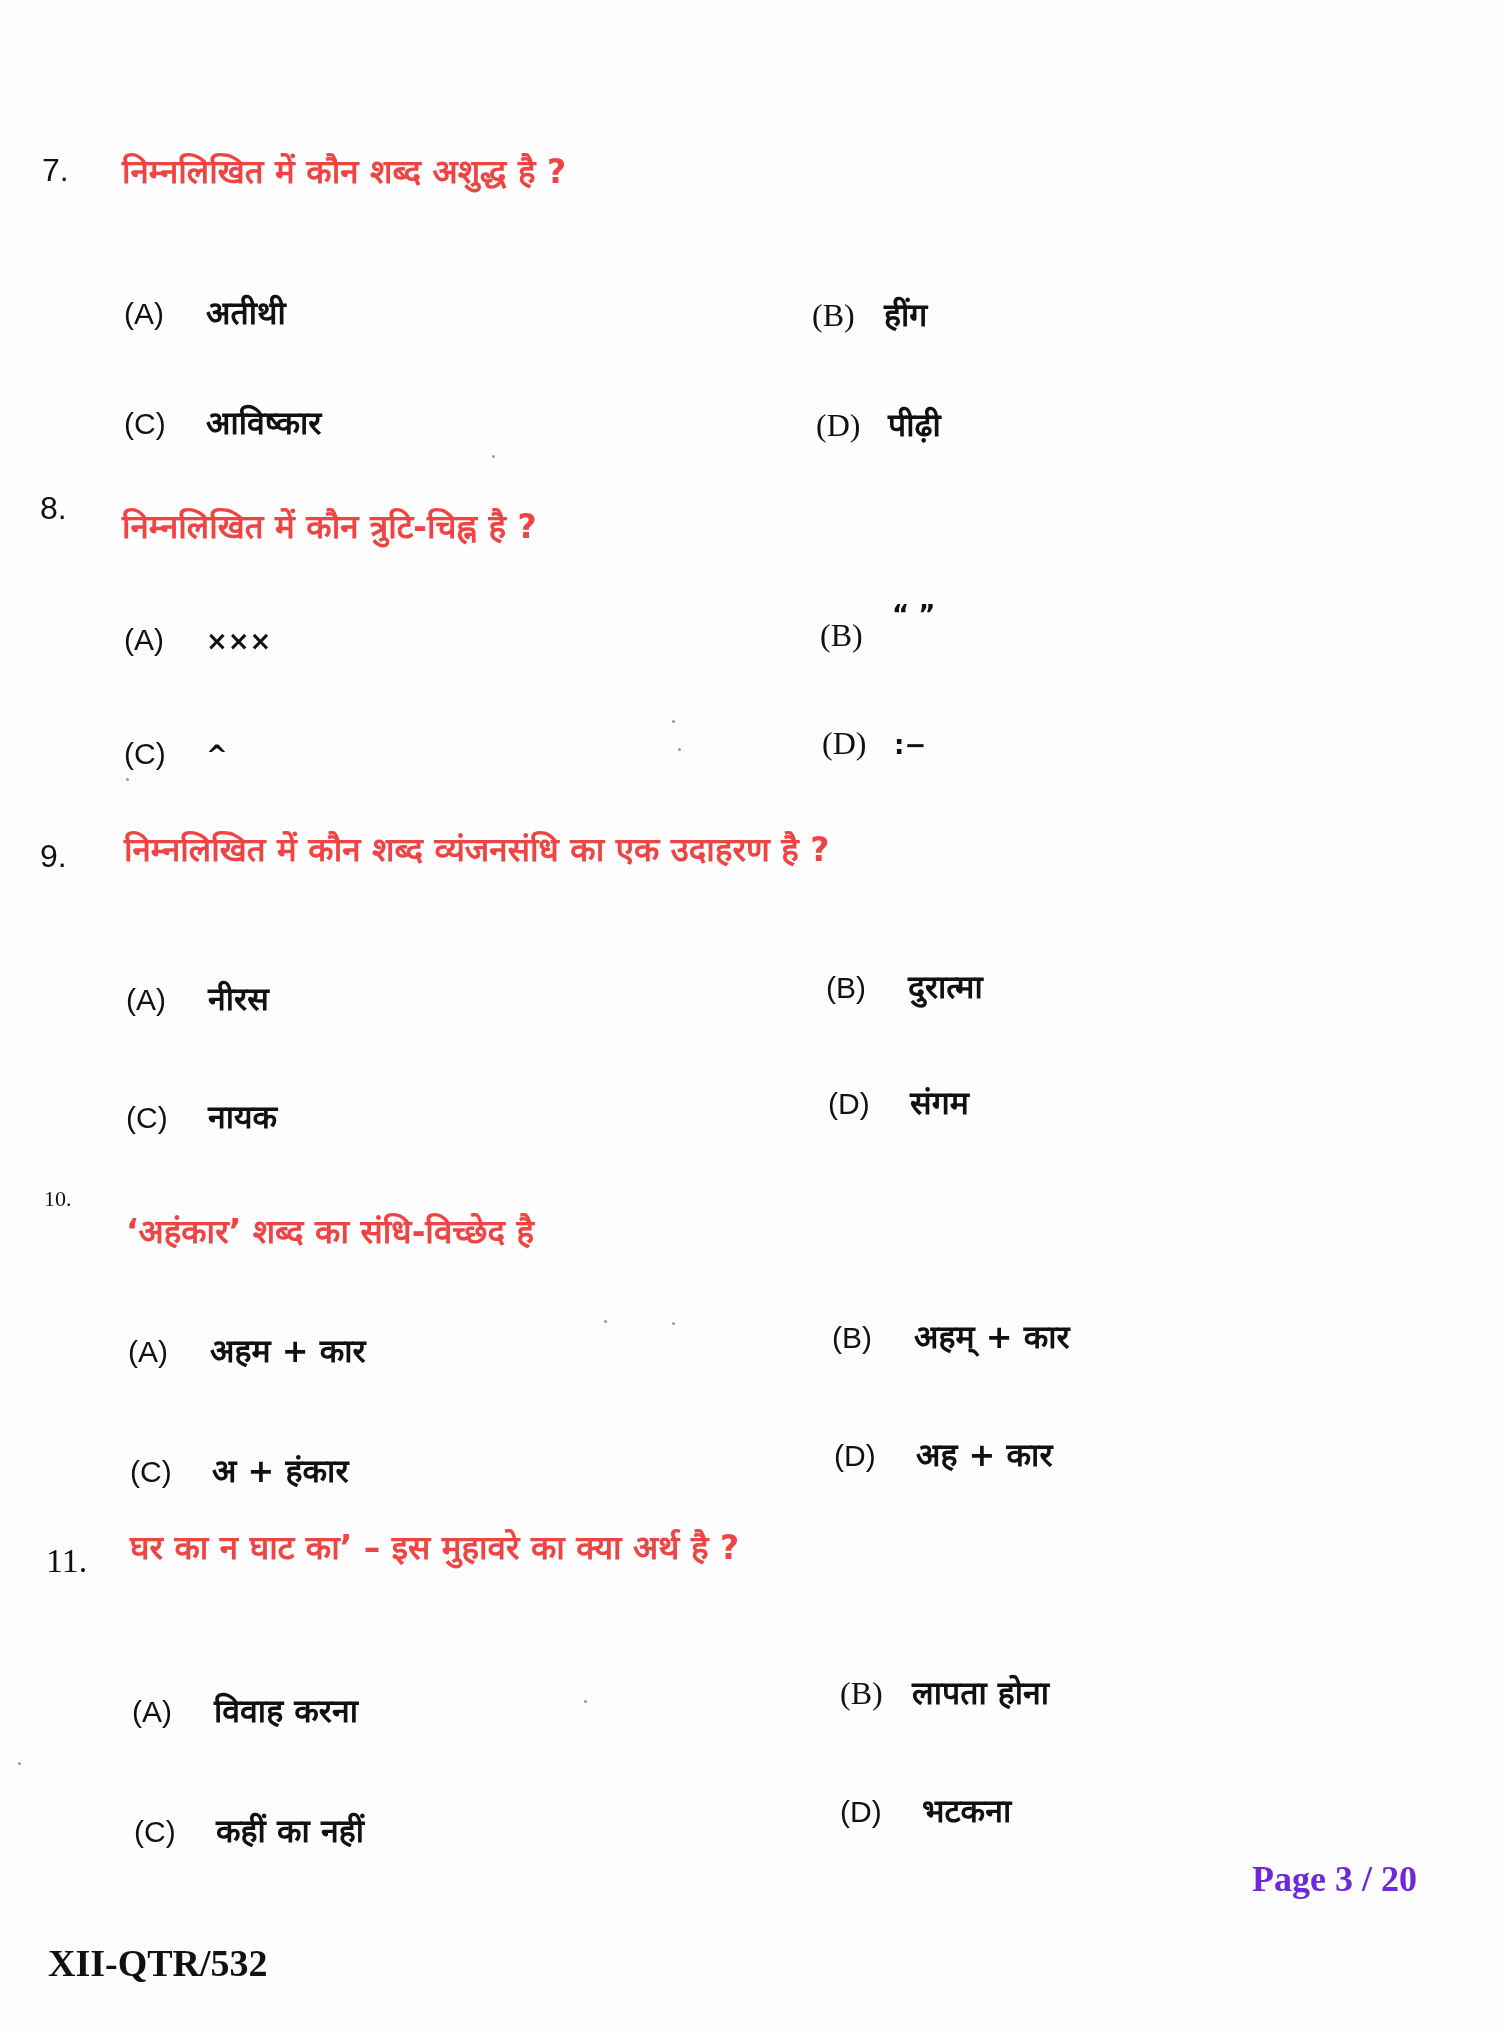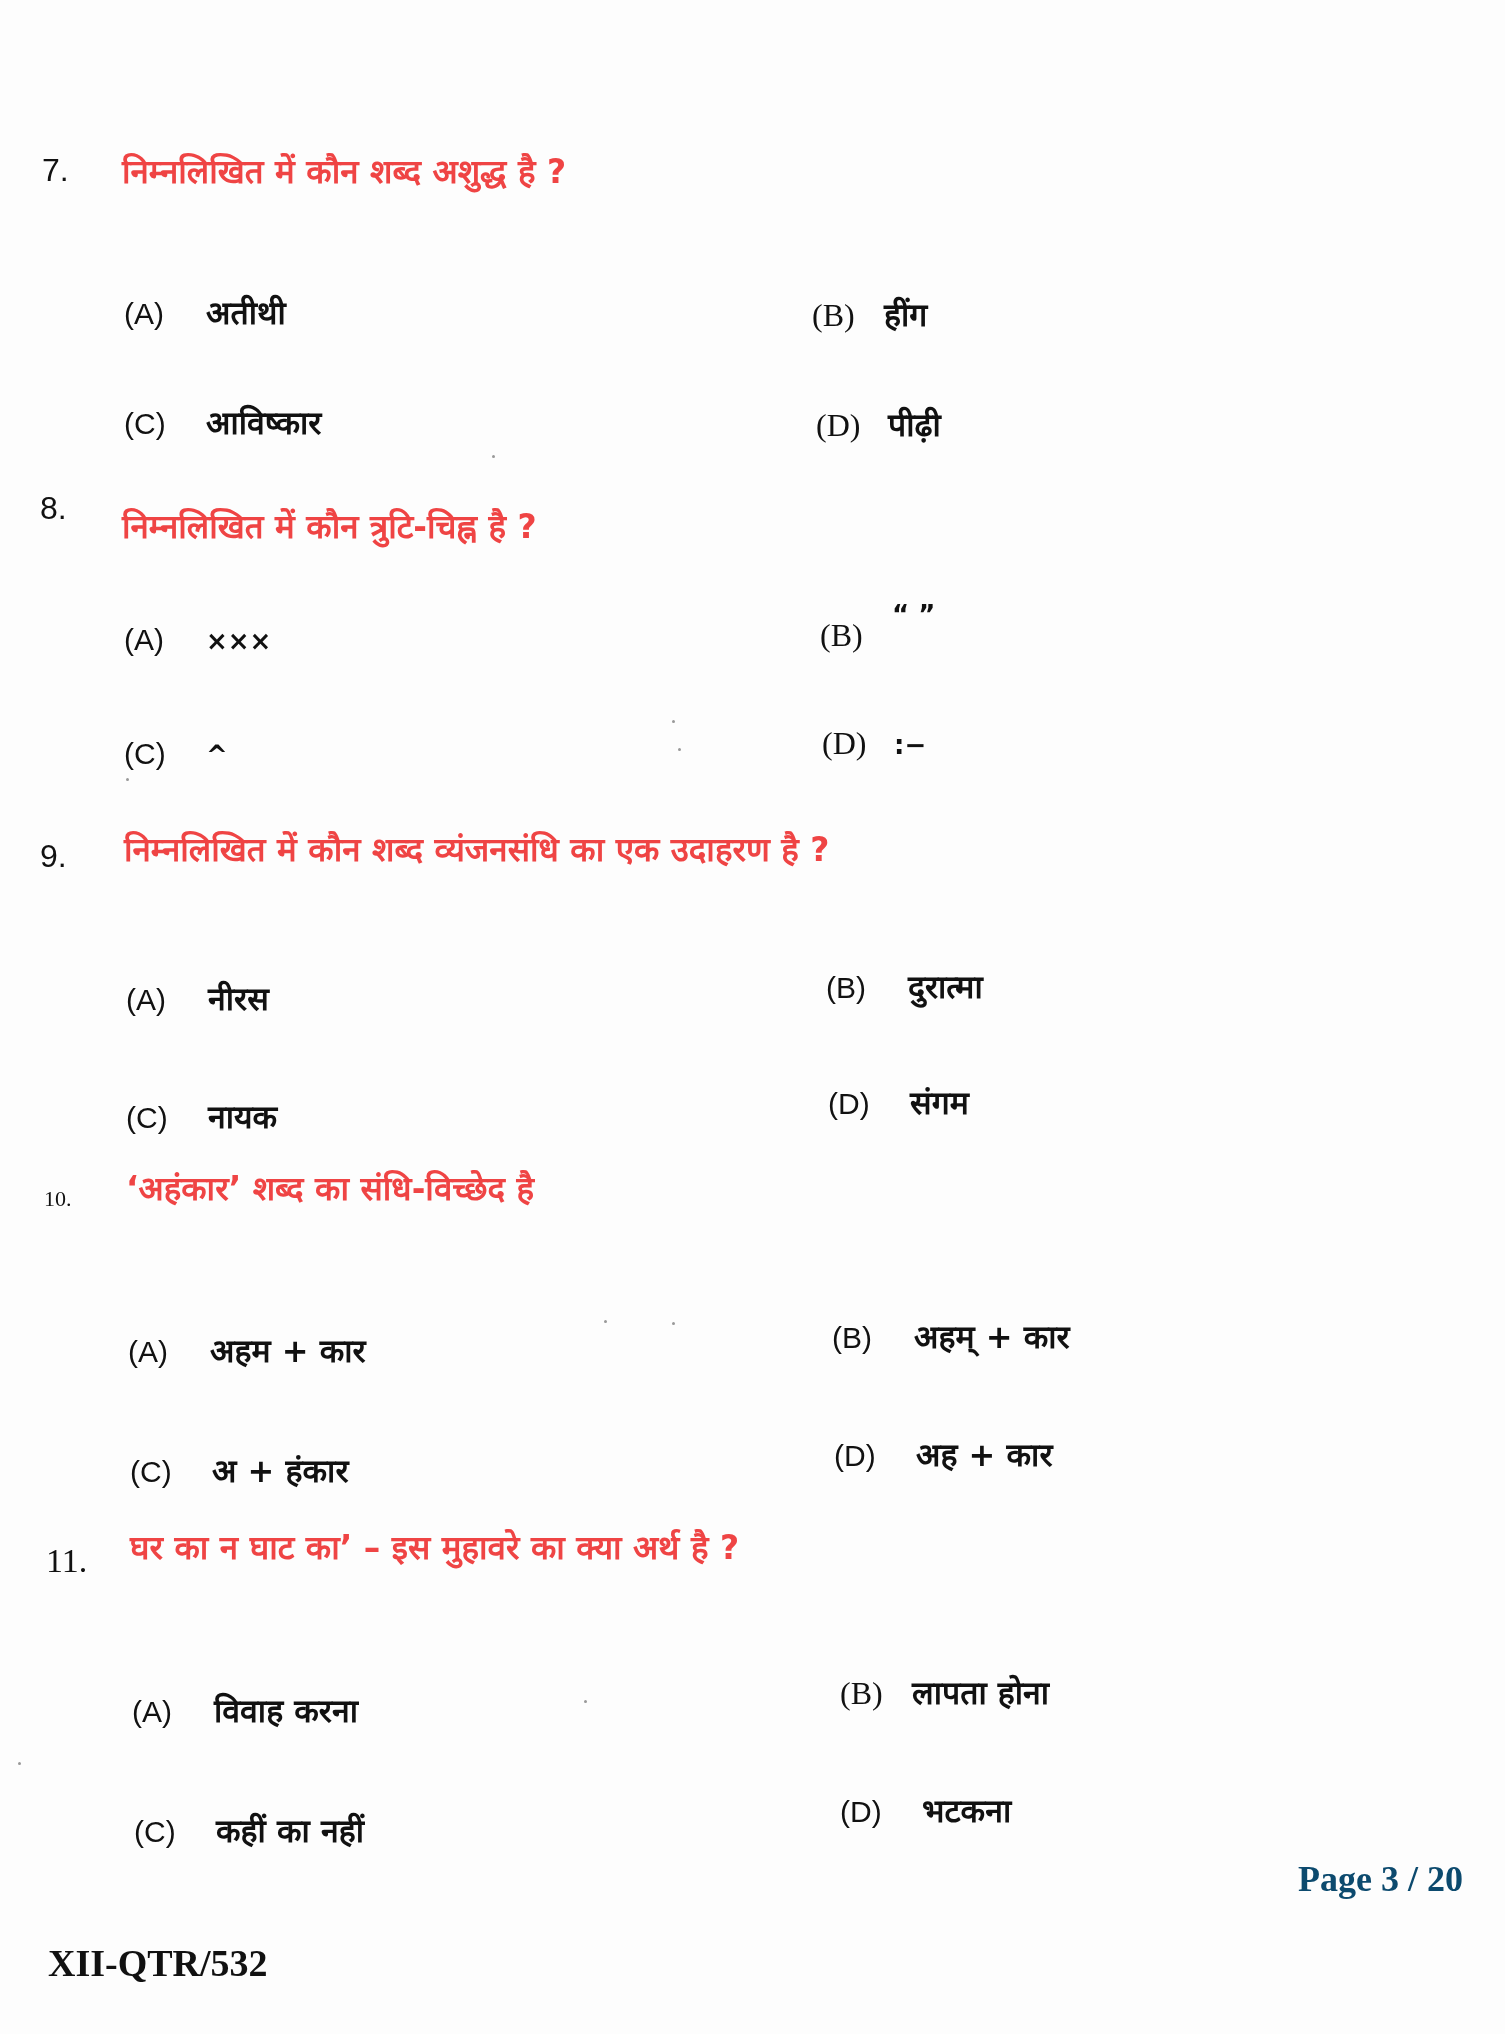--- a/index.html
+++ b/index.html
@@ -93,23 +93,22 @@
     white-space: nowrap;
     margin-top: 36px;
   }
   .footer-page {
     position: absolute;
     left: 1252px;
     top: 1858px;
     font-family: "Liberation Serif", "DejaVu Serif", serif;
     font-weight: bold;
     font-size: 36px;
-    color: #0c4a6e;
-    white-space: nowrap;
-    margin-left: 46px;
+    color: #6d28d9;
+    white-space: nowrap;
   }
   .speck {
     position: absolute;
     width: 3px; height: 3px;
     background: #999;
     border-radius: 50%;
   }
 </style>
 </head>
 <body>
@@ -175,21 +174,21 @@
       <span class="opt-text">नायक</span>
     </div>
     <div class="opt" style="left:828px; top:1052px;">
       <span class="opt-label">(D)</span>
       <span class="opt-text">संगम</span>
     </div>
   </div>
 
   <div class="q">
     <span class="q-num" style="left:44px; top:1186px; font-family:'Liberation Serif','DejaVu Serif',serif; font-size:22px;">10.</span>
-    <span class="q-text" style="left:126px; top:1165px;">‘अहंकार’ शब्द का संधि-विच्छेद है</span>
+    <span class="q-text" style="left:126px; top:1208px;">‘अहंकार’ शब्द का संधि-विच्छेद है</span>
     <div class="opt" style="left:128px; top:1300px;">
       <span class="opt-label">(A)</span>
       <span class="opt-text">अहम + कार</span>
     </div>
     <div class="opt" style="left:832px; top:1286px;">
       <span class="opt-label">(B)</span>
       <span class="opt-text">अहम् + कार</span>
     </div>
     <div class="opt" style="left:130px; top:1420px;">
       <span class="opt-label">(C)</span>

